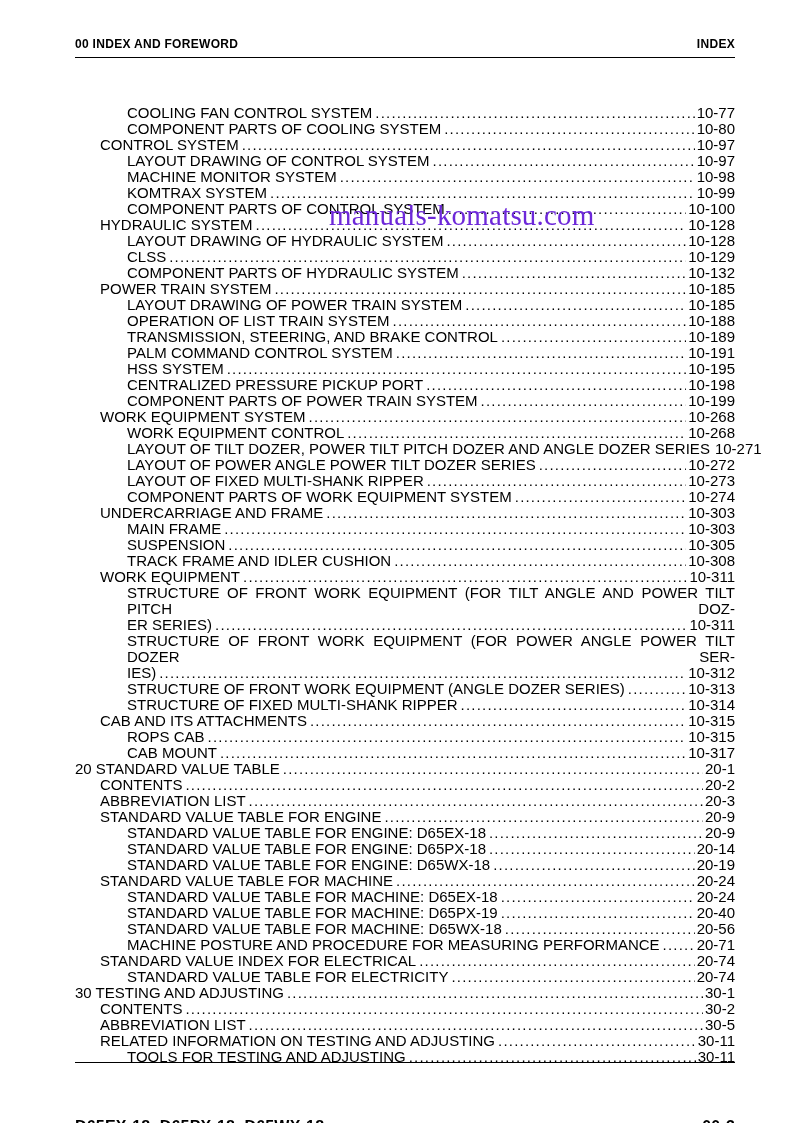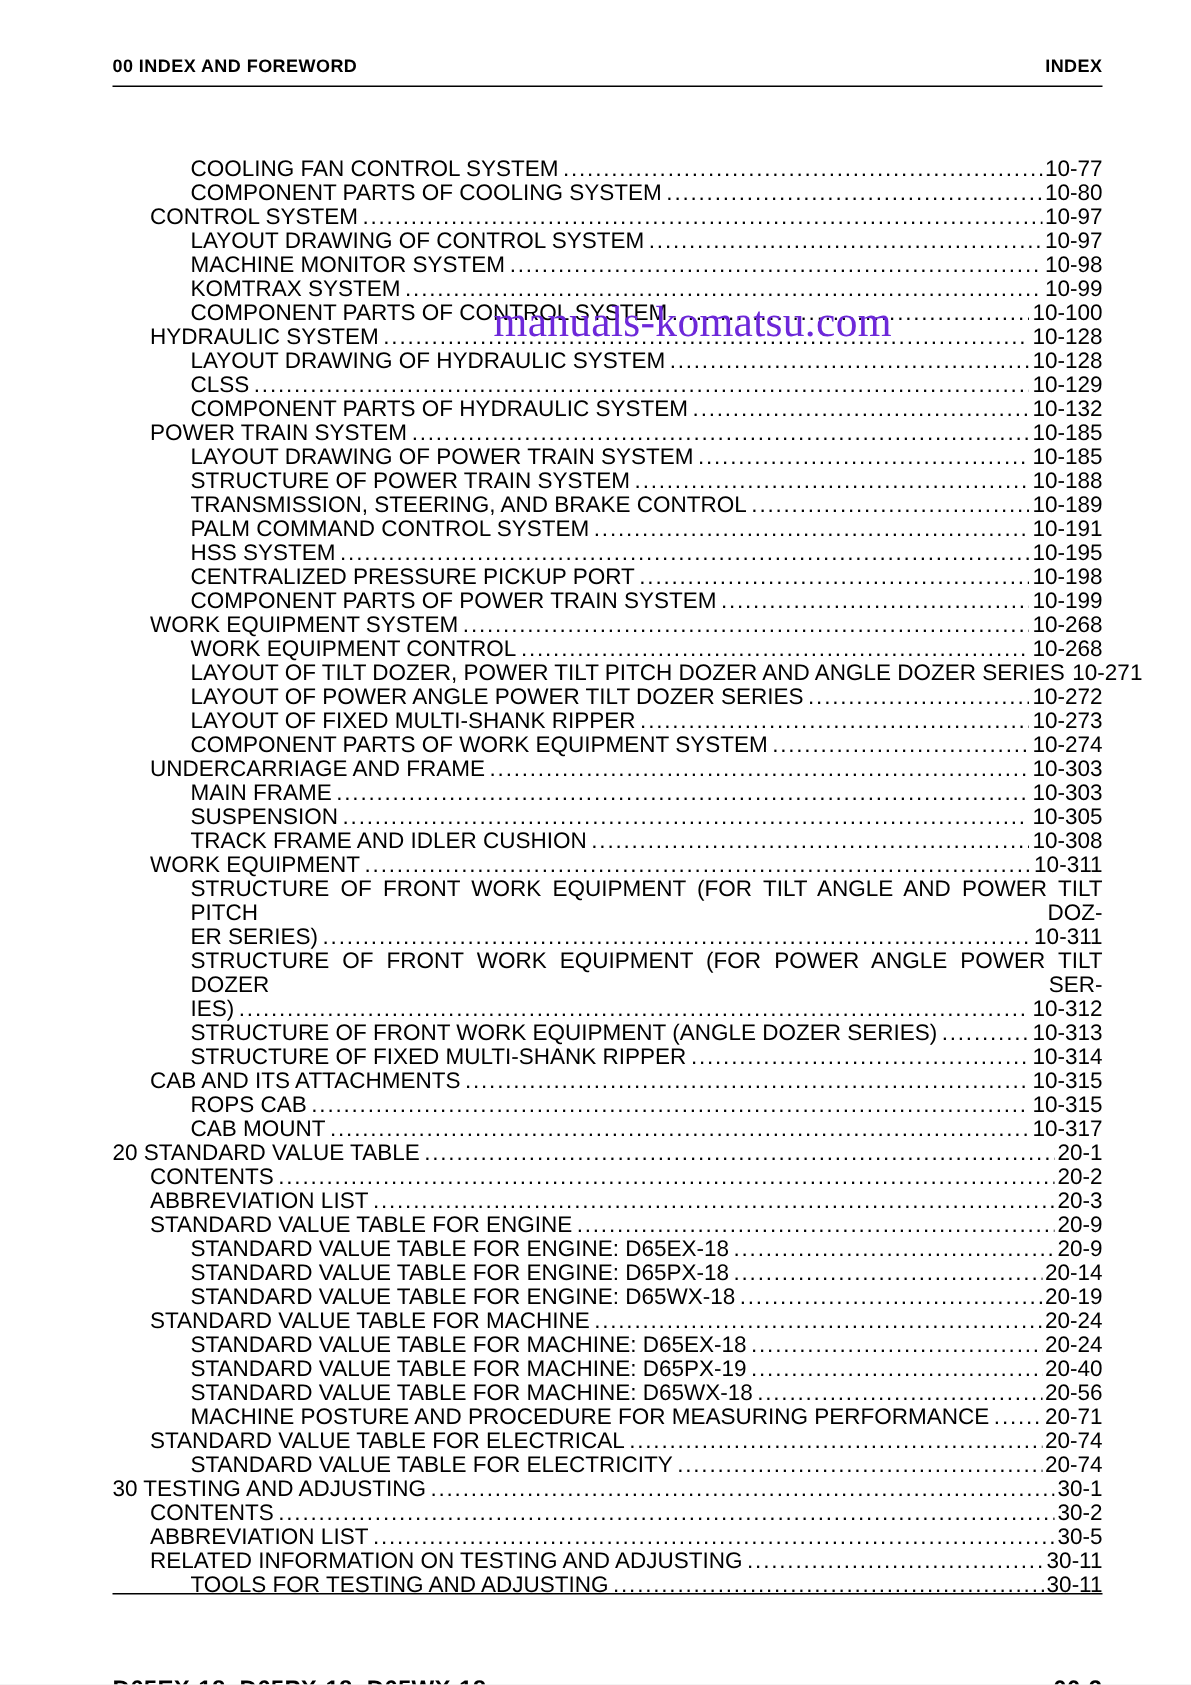--- a/index.html
+++ b/index.html
@@ -177,21 +177,21 @@
       </div>
       <div class="toc-entry lvl2">
         <div class="toc-row">
           <span class="toc-title">LAYOUT DRAWING OF POWER TRAIN SYSTEM</span>
           <span class="toc-dots"></span>
           <span class="toc-page">10-185</span>
         </div>
       </div>
       <div class="toc-entry lvl2">
         <div class="toc-row">
-          <span class="toc-title">STRUCTURE OF POWER TRAIN SYSTEM</span>
+          <span class="toc-title">OPERATION OF LIST TRAIN SYSTEM</span>
           <span class="toc-dots"></span>
           <span class="toc-page">10-188</span>
         </div>
       </div>
       <div class="toc-entry lvl2">
         <div class="toc-row">
           <span class="toc-title">TRANSMISSION, STEERING, AND BRAKE CONTROL</span>
           <span class="toc-dots"></span>
           <span class="toc-page">10-189</span>
         </div>
@@ -431,21 +431,21 @@
       </div>
       <div class="toc-entry lvl2">
         <div class="toc-row">
           <span class="toc-title">MACHINE POSTURE AND PROCEDURE FOR MEASURING PERFORMANCE</span>
           <span class="toc-dots"></span>
           <span class="toc-page">20-71</span>
         </div>
       </div>
       <div class="toc-entry lvl1">
         <div class="toc-row">
-          <span class="toc-title">STANDARD VALUE TABLE FOR ELECTRICAL</span>
+          <span class="toc-title">STANDARD VALUE INDEX FOR ELECTRICAL</span>
           <span class="toc-dots"></span>
           <span class="toc-page">20-74</span>
         </div>
       </div>
       <div class="toc-entry lvl2">
         <div class="toc-row">
           <span class="toc-title">STANDARD VALUE TABLE FOR ELECTRICITY</span>
           <span class="toc-dots"></span>
           <span class="toc-page">20-74</span>
         </div>

